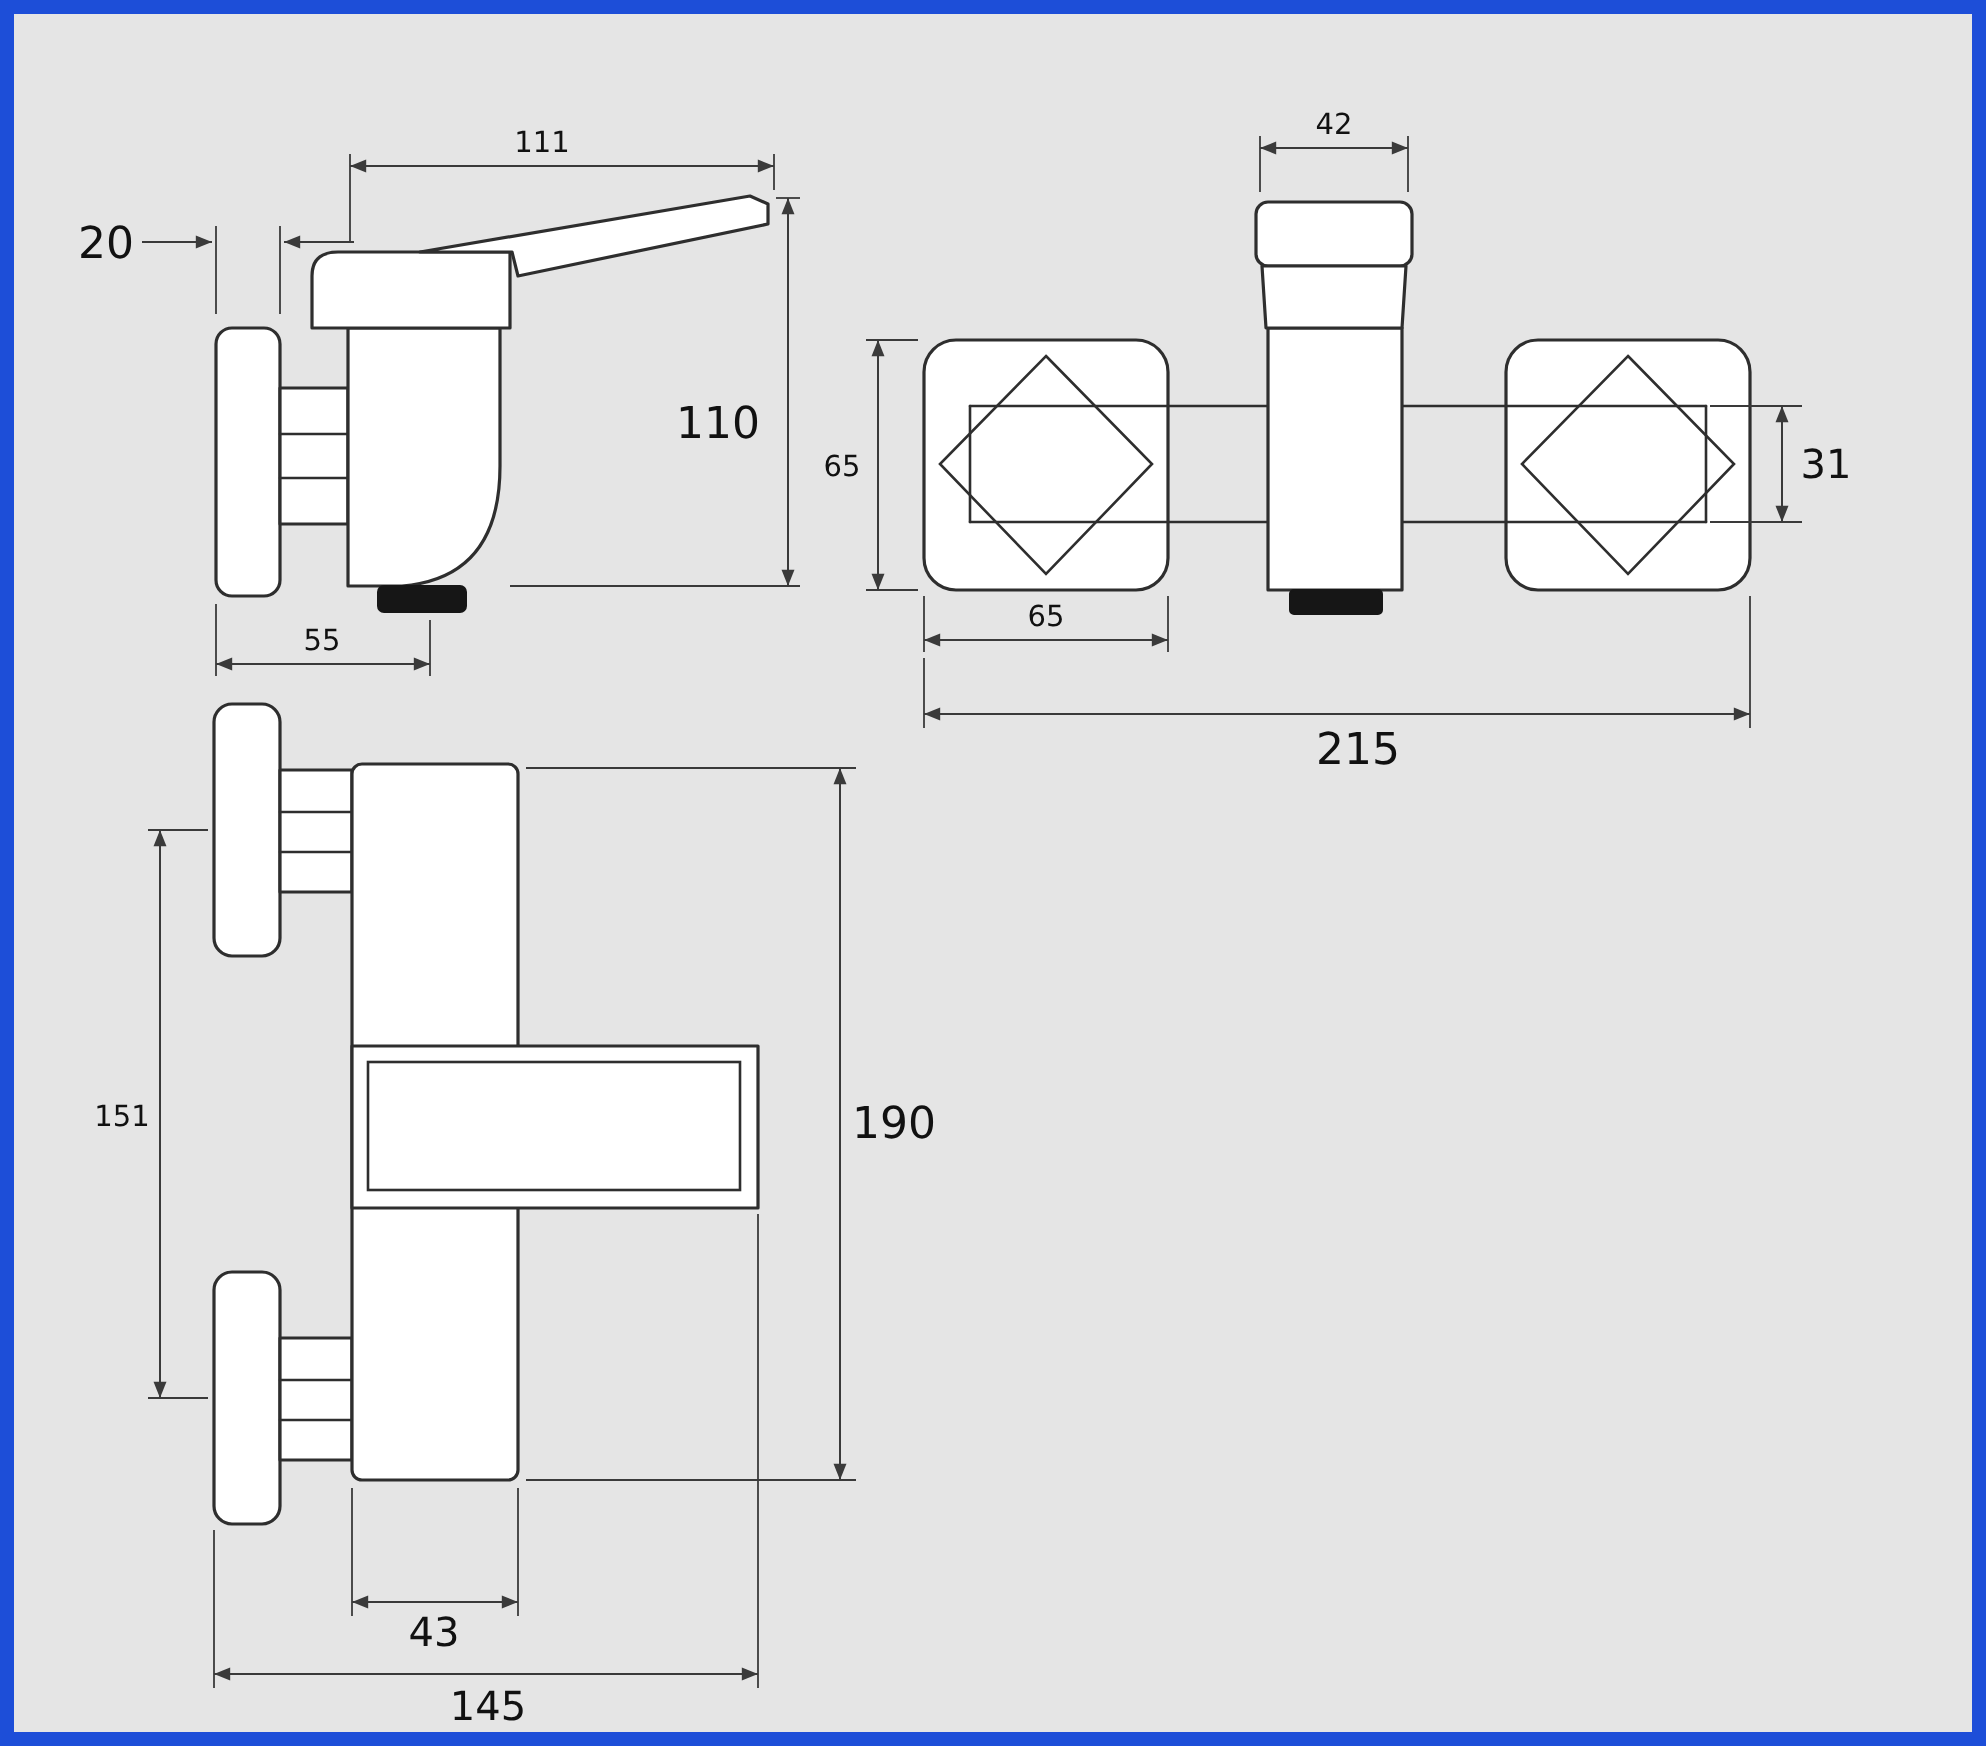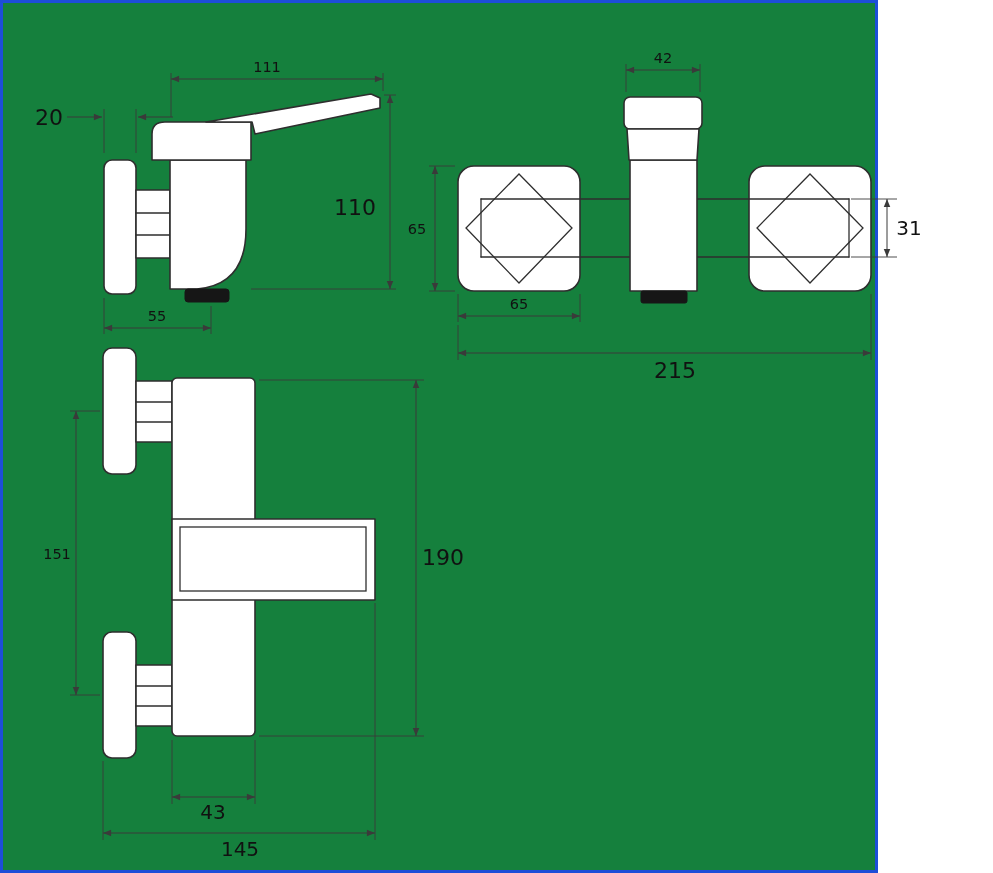--- a/index.html
+++ b/index.html
@@ -1,18 +1,18 @@
 <!DOCTYPE html>
 <html><head>
 <meta charset="utf-8">
 <style>
   html,body{margin:0;padding:0;background:#ffffff;}
   .frame{
-    width:878px;height:873px;box-sizing:border-box;
-    border:3px solid #1d4ed8;background:#15803d;
+    width:993px;height:873px;box-sizing:border-box;
+    border:7px solid #1d4ed8;background:#e5e5e5;
     font-family:"DejaVu Sans","Liberation Sans",sans-serif;
   }
   svg{display:block;}
   .part{fill:#ffffff;stroke:#2e2e2e;stroke-width:1.6;stroke-linejoin:round;stroke-linecap:round;}
   .pline{fill:none;stroke:#2e2e2e;stroke-width:1.3;stroke-linecap:round;}
   .dark{fill:#161616;stroke:#161616;stroke-width:1;}
   .dim{stroke:#3a3a3a;stroke-width:1;fill:none;}
   .ext{stroke:#3a3a3a;stroke-width:0.9;fill:none;}
   text{fill:#111111;font-family:"DejaVu Sans","Liberation Sans",sans-serif;}
   .t14{font-size:14.5px;}

